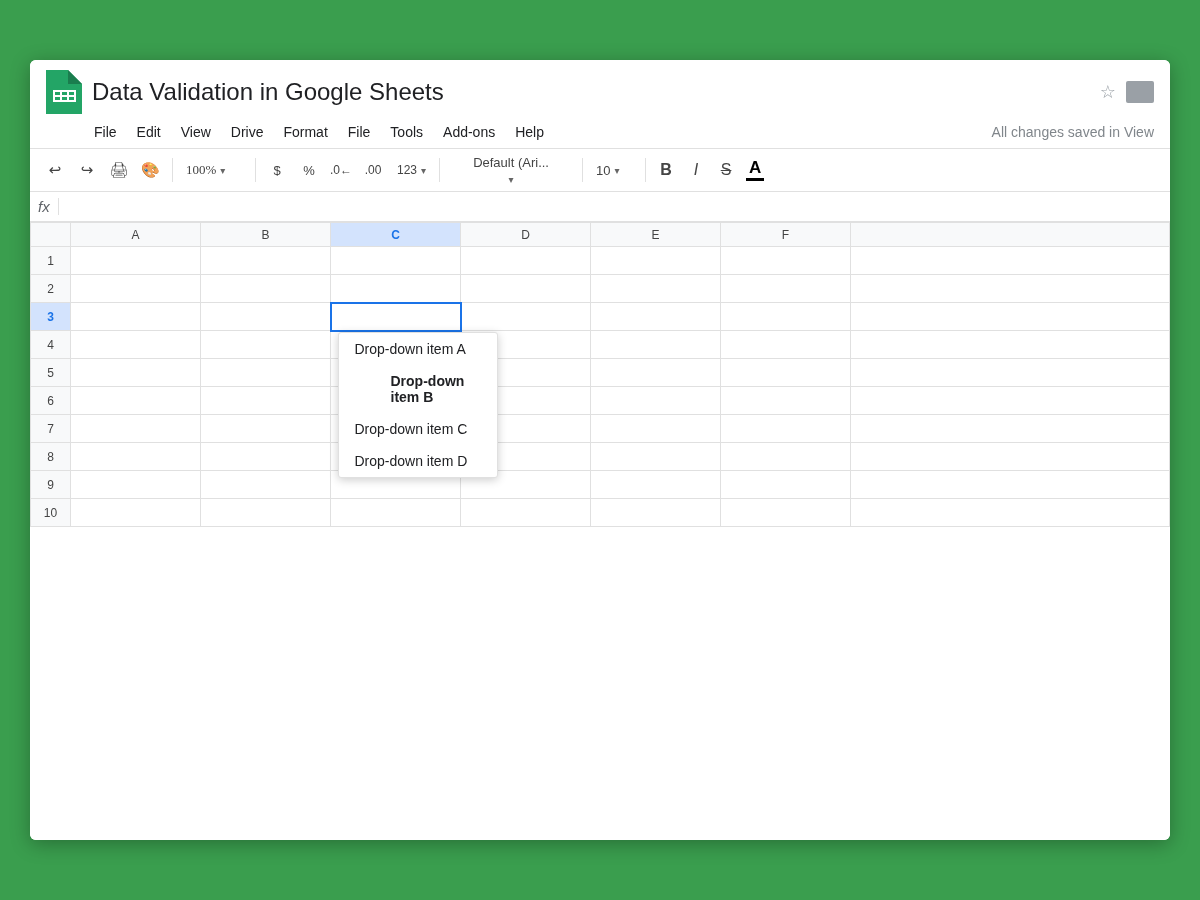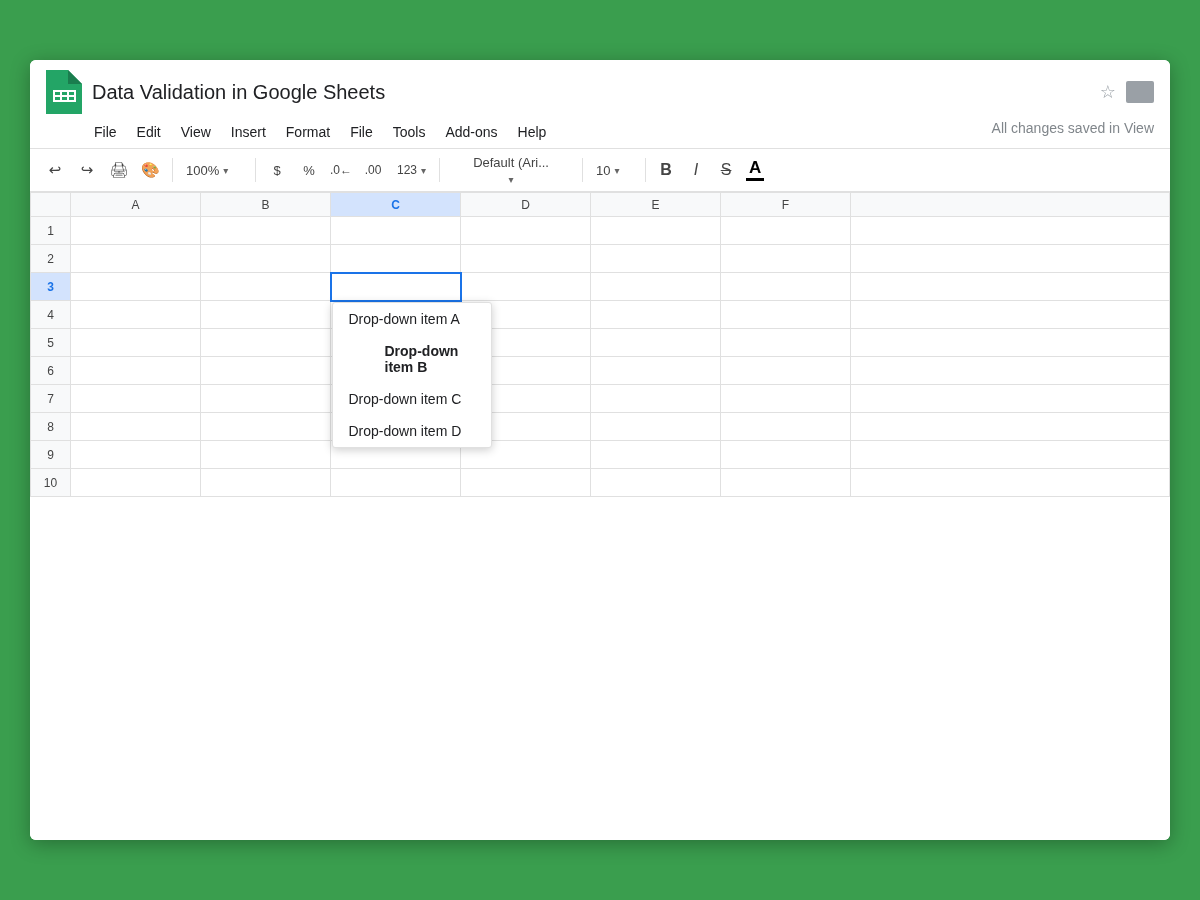--- a/index.html
+++ b/index.html
@@ -36,21 +36,21 @@
       flex-shrink: 0;
       display: flex;
       align-items: center;
       justify-content: center;
     }
     .app-icon svg {
       width: 36px;
       height: 44px;
     }
     .title-text {
-      font-size: 20px;
+      font-size: 24px;
       font-weight: 400;
       color: #202124;
       flex: 1;
     }
     .title-icons {
       display: flex;
       align-items: center;
       gap: 10px;
     }
     .star-icon, .folder-icon {
@@ -61,21 +61,21 @@
     .folder-icon-box {
       width: 28px;
       height: 22px;
       background: #9aa0a6;
       border-radius: 2px;
       position: relative;
     }
     
     .menu-bar {
       display: flex;
-      align-items: flex-start;
+      align-items: center;
       padding: 2px 16px 4px 56px;
       gap: 4px;
       background: #fff;
       font-size: 14px;
       color: #202124;
     }
     .menu-item {
       padding: 4px 8px;
       cursor: pointer;
       border-radius: 4px;
@@ -120,20 +120,21 @@
       border: 1px solid transparent;
       border-radius: 3px;
       padding: 2px 6px;
       cursor: pointer;
       font-size: 13px;
       color: #444;
       gap: 4px;
     }
     .zoom-select {
       min-width: 70px;
+      font-family: Liberation Serif, serif;
     }
     .font-select {
       min-width: 130px;
       flex-direction: column;
     }
     .font-size-select {
       min-width: 50px;
     }
     .toolbar-format-btn {
       width: 28px;
@@ -313,21 +314,21 @@
     <div class="title-icons">
       <span class="star-icon">☆</span>
       <div class="folder-icon-box"></div>
     </div>
   </div>
 
   <div class="menu-bar">
     <div class="menu-item">File</div>
     <div class="menu-item">Edit</div>
     <div class="menu-item">View</div>
-    <div class="menu-item">Insert</div>
+    <div class="menu-item">Drive</div>
     <div class="menu-item">Format</div>
     <div class="menu-item">File</div>
     <div class="menu-item">Tools</div>
     <div class="menu-item">Add-ons</div>
     <div class="menu-item">Help</div>
     <div class="menu-saved">All changes saved in View</div>
   </div>
 
   <div class="toolbar">
 
@@ -390,20 +391,24 @@
     <div class="toolbar-format-btn italic-btn">I</div>
 
     <div class="toolbar-format-btn strike-btn">S</div>
 
     <div class="underline-wrapper">
       <span class="underline-a">A</span>
       <div class="underline-bar"></div>
     </div>
   </div>
 
+  <div class="formula-bar">
+    <span class="formula-fx">fx</span>
+    <input class="formula-input" type="text" value="" style="">
+  </div>
 
   <div class="grid-container">
     <table class="grid-table">
       <colgroup>
         <col class="col-row-num">
         <col class="col-a">
         <col class="col-b">
         <col class="col-c">
         <col class="col-d">
         <col class="col-e">
@@ -445,21 +450,21 @@
           <td class="grid-cell"></td>
           <td class="grid-cell"></td>
         </tr>
 
         <tr>
           <td class="row-header active-row">3</td>
           <td class="grid-cell"></td>
           <td class="grid-cell"></td>
           <td class="grid-cell active-cell" style="position:relative;">
 
-            <div class="dropdown-popup" style="top: 28px; left: 0;">
+            <div class="dropdown-popup" style="top: 28px; left: 6px;">
               <div class="dropdown-item">Drop-down item A</div>
               <div class="dropdown-item selected">Drop-down item B</div>
               <div class="dropdown-item">Drop-down item C</div>
               <div class="dropdown-item">Drop-down item D</div>
             </div>
           </td>
           <td class="grid-cell"></td>
           <td class="grid-cell"></td>
           <td class="grid-cell"></td>
           <td class="grid-cell"></td>

